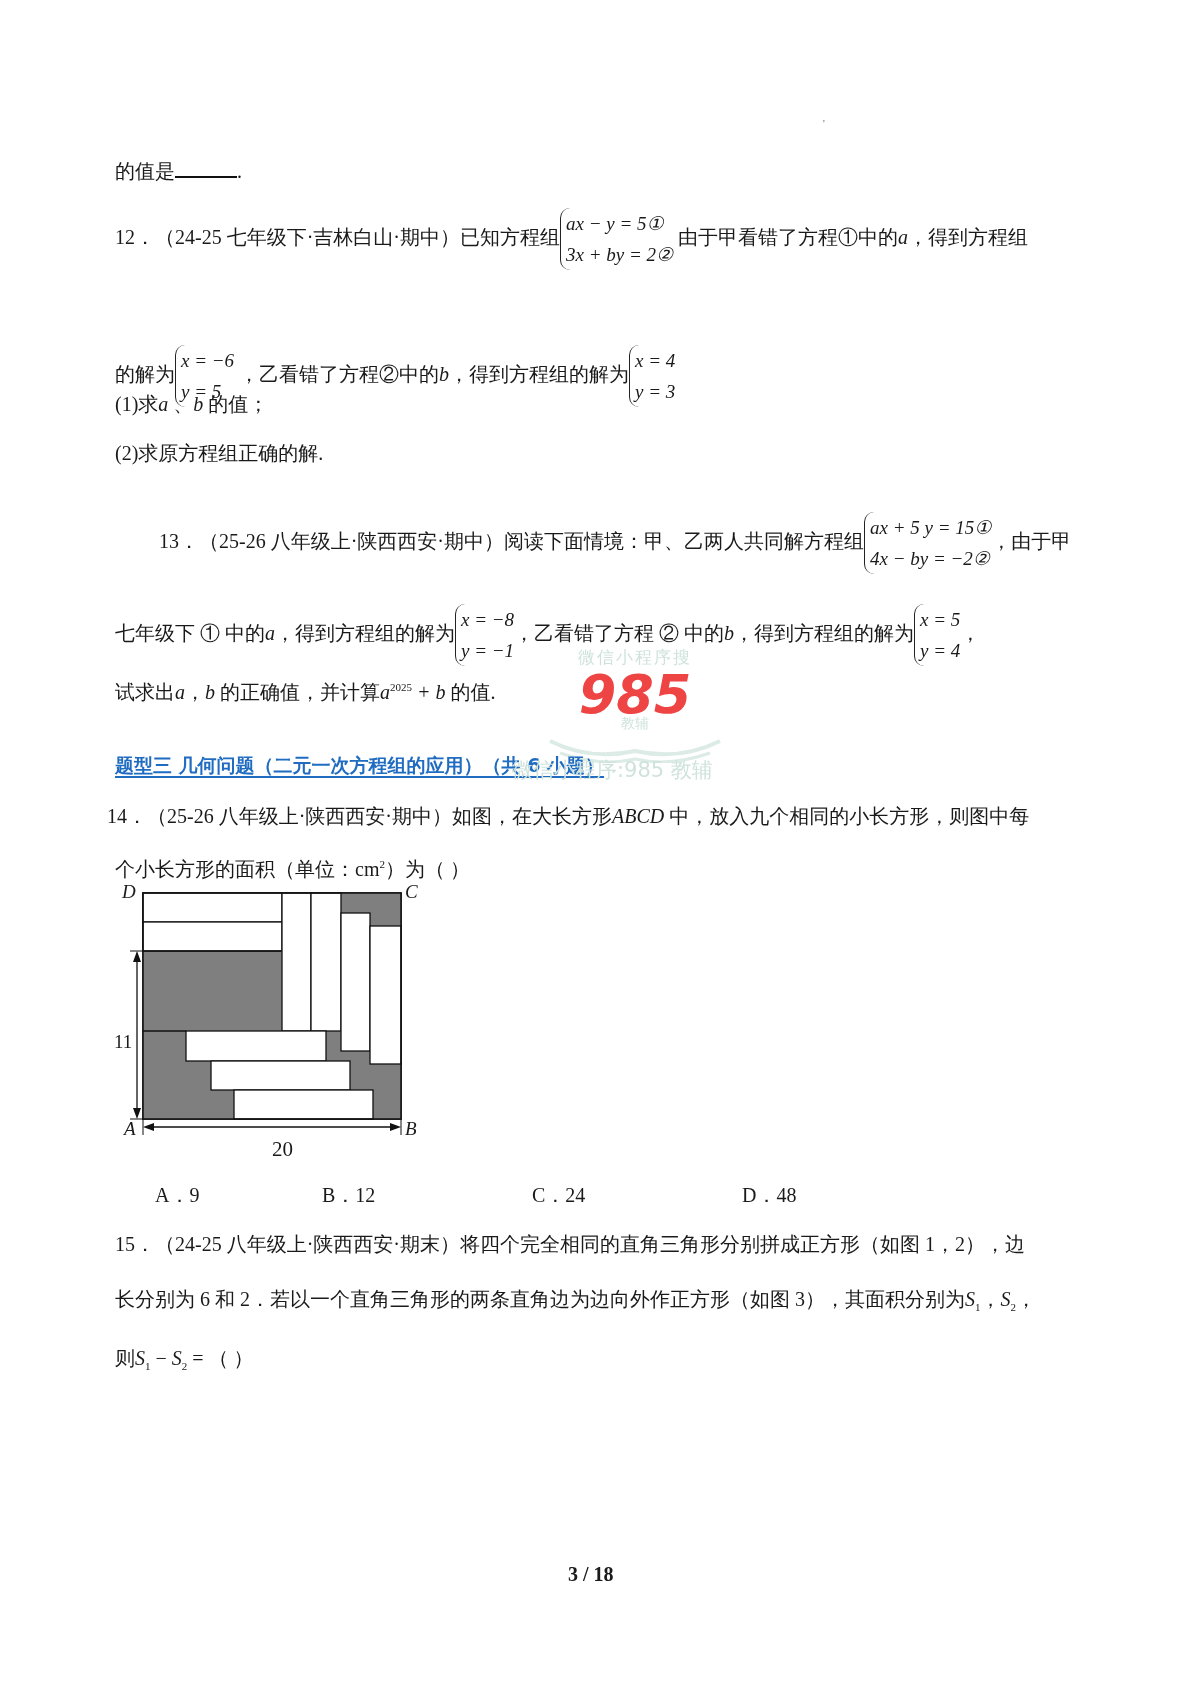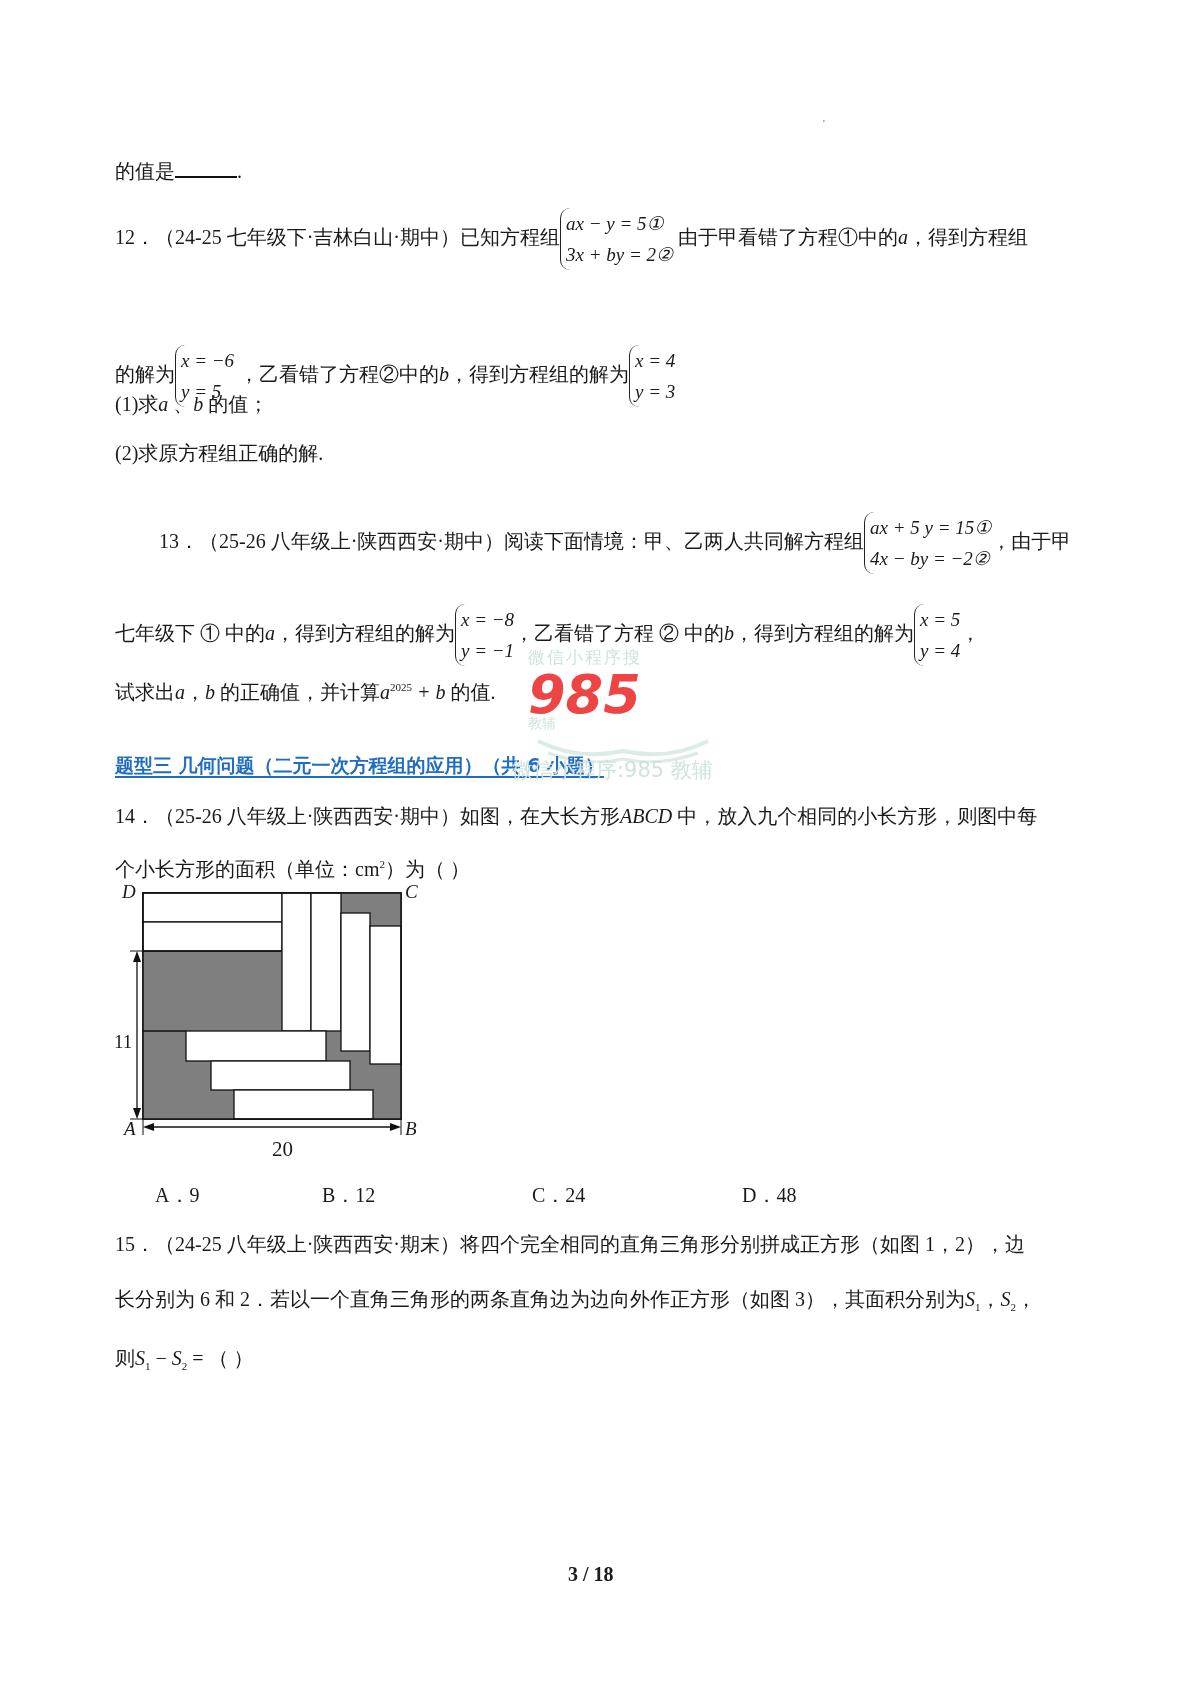--- a/index.html
+++ b/index.html
@@ -58,38 +58,38 @@
 <div class="abs txt" style="left:115px; top:441px;">(2)求原方程组正确的解.</div>
 
 <div class="abs txt" style="left:115px; top:512px;margin-left:44px;">
   <span>13．</span><span>（25-26 八年级上·陕西西安·期中）</span><span>阅读下面情境：甲、乙两人共同解方程组</span><span class="sys"><span class="brace"></span><span class="row">ax + 5 y = 15①</span><span class="row">4x − by = −2②</span></span><span>，由于甲</span>
 </div>
 
 <div class="abs txt" style="left:115px; top:604px;">
   <span>七年级下 ① 中的</span><span class="math">a</span><span>，得到方程组的解为</span><span class="sys"><span class="brace"></span><span class="row">x = −8</span><span class="row">y = −1</span></span><span>，乙看错了方程 ② 中的</span><span class="math">b</span><span>，得到方程组的解为</span><span class="sys"><span class="brace"></span><span class="row">x = 5</span><span class="row">y = 4</span></span><span>，</span>
 </div>
 
-<div class="abs watermark" style="left:528px; top:646px; width:190px; text-align:left;">
+<div class="abs watermark" style="left:540px; top:646px; width:190px; text-align:center;">
   <div style="font-size:17px; letter-spacing:2px;">微信小程序搜</div>
   <div style="font-size:54px; font-weight:bold; font-style:italic; line-height:52px; color:#ef4444;">985</div>
   <div style="font-size:14px; margin-top:-6px;">教辅</div>
   <svg width="190" height="30" style="display:block;">
     <path d="M10 8 Q50 28 95 18 Q140 28 180 8" stroke="#dcebe5" stroke-width="4" fill="none"></path>
     <path d="M20 20 Q60 34 95 26 Q130 34 170 20" stroke="#dcebe5" stroke-width="3" fill="none"></path>
   </svg>
 </div>
 
 <div class="abs txt" style="left:115px; top:675px;text-align:center;">
   <span>试求出</span><span class="math">a</span><span>，</span><span class="math">b</span><span> 的正确值，并计算</span><span class="math">a</span><sup class="rm">2025</sup><span class="math"> + b</span><span> 的值.</span>
 </div>
 
 <div class="abs section-title" style="left:115px; top:753px;">题型三  几何问题（二元一次方程组的应用）（共 6 小题）</div>
 <div class="abs watermark" style="left:512px; top:756px; font-size:21px;">微信小程序:985 教辅</div>
 
-<div class="abs txt" style="left:115px; top:804px;text-align:right;">
+<div class="abs txt" style="left:107px; top:804px;text-align:right;">
   <span>14．</span><span>（25-26 八年级上·陕西西安·期中）</span><span>如图，在大长方形</span><span class="math">ABCD</span><span> 中，放入九个相同的小长方形，则图中每</span>
 </div>
 <div class="abs txt" style="left:115px; top:852px;">
   <span>个小长方形的面积（单位：</span><span class="rm">cm</span><sup>2</sup><span>）为（     ）</span>
 </div>
 
 <div class="abs" style="left:100px; top:880px; width:340px; height:300px;">
   <svg width="340" height="300" viewBox="0 0 340 300">
 
     <rect x="43" y="13" width="258" height="226" fill="#ffffff" stroke="#111" stroke-width="1.5"></rect>

